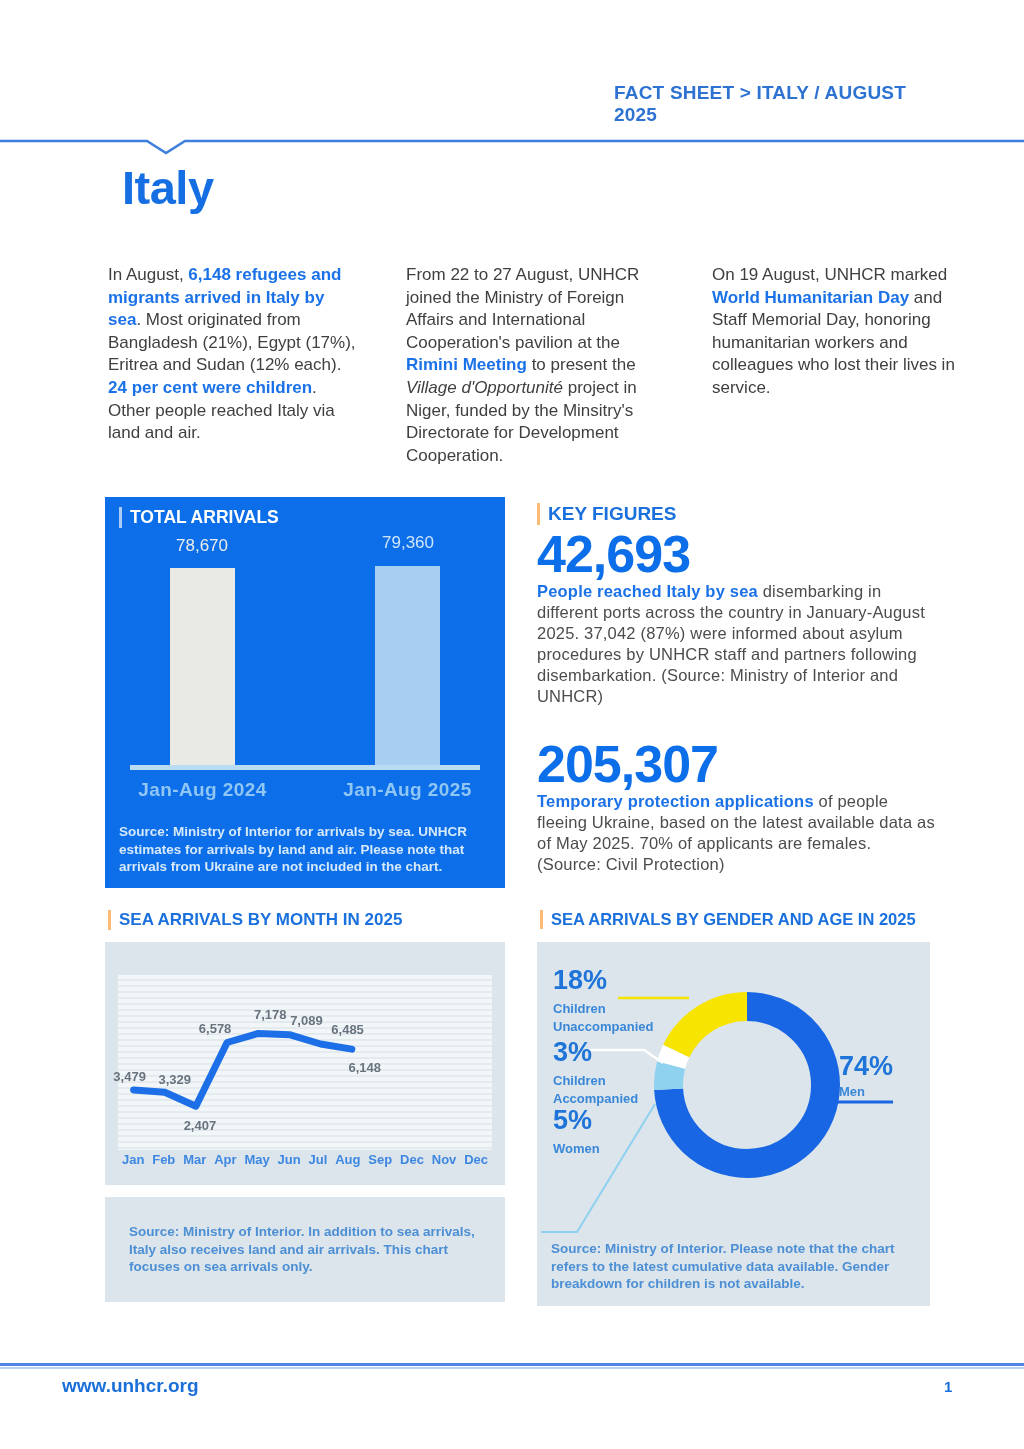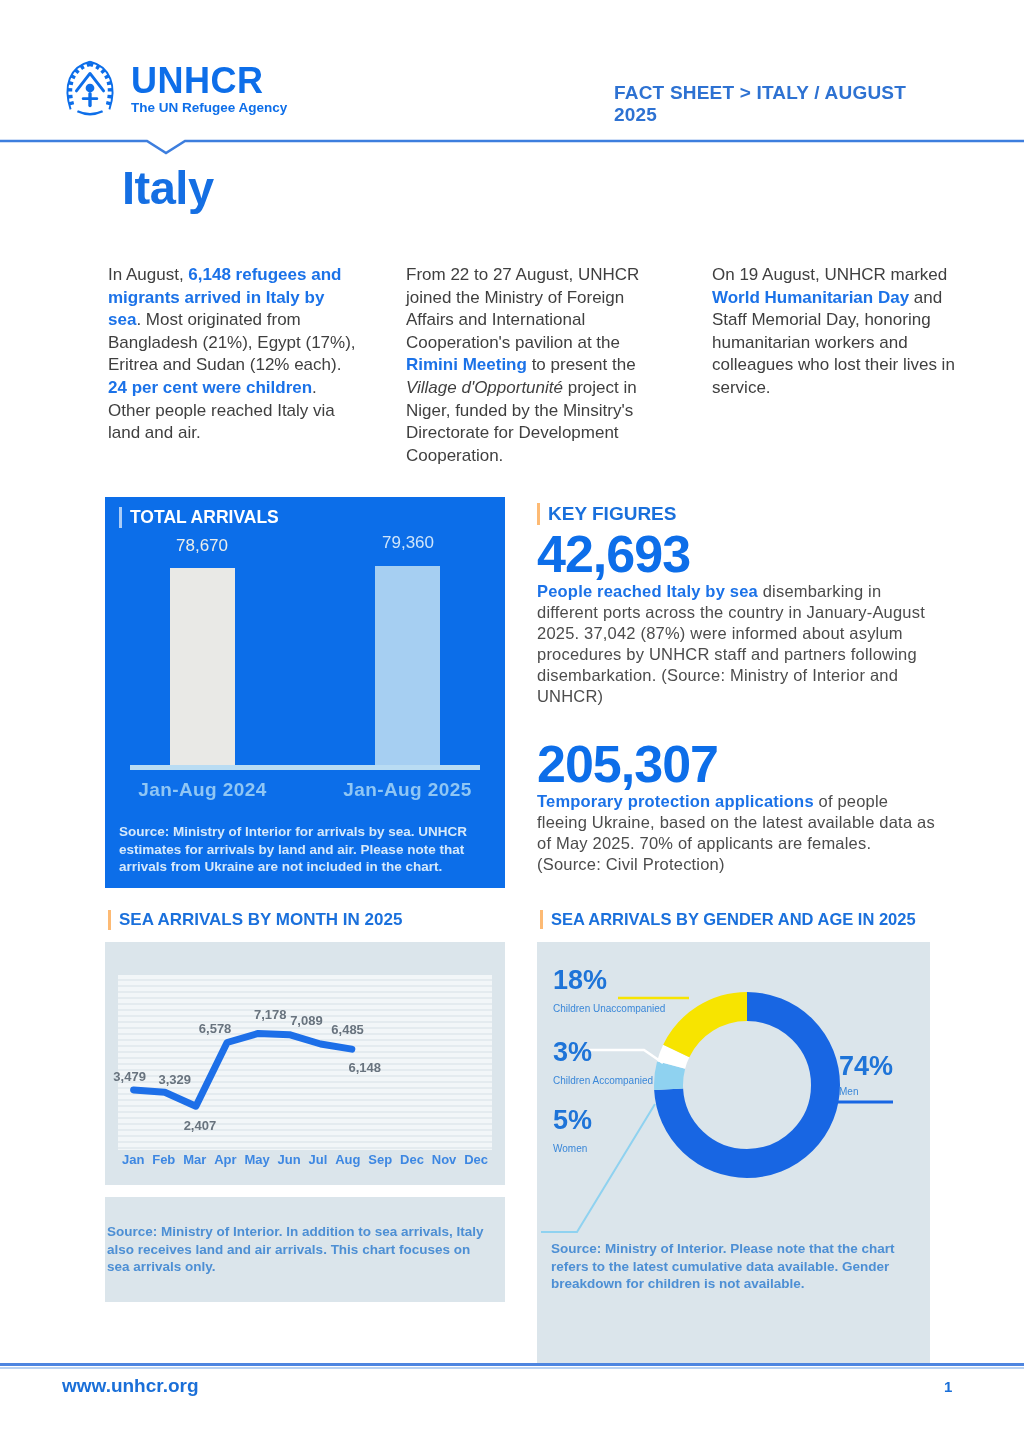--- a/index.html
+++ b/index.html
@@ -54,63 +54,44 @@
   .lc-title { position: absolute; left: 108px; top: 910px; font-size: 17px; }
   .lc-box { position: absolute; left: 105px; top: 942px; width: 400px; height: 243px; background: #dbe5eb; }
   .lc-plot { position: absolute; left: 13px; top: 33px; width: 374px; height: 175px;
     background: repeating-linear-gradient(180deg, #f2f6f8 0 4px, #e4ebef 4px 6px); }
   .lc-plot svg { overflow: visible; display: block; }
   .lc-label { font-size: 13px; font-weight: 600; fill: #68737e; }
   .lc-months { position: absolute; left: 13px; top: 210px; width: 374px; display: flex; justify-content: space-around; }
   .lc-months span { font-size: 13px; font-weight: 700; color: #3d87e2; }
   .lc-source { position: absolute; left: 105px; top: 1197px; width: 400px; height: 105px; background: #dbe5eb; display: flex; align-items: center; }
   .lc-source p, .dc-source { margin: 0; font-size: 13.5px; font-weight: 700; line-height: 17.5px; color: #4d8fd4; }
-  .lc-source p { padding: 0 18px 0 2px; }
+  .lc-source p { padding: 0 18px 0 24px; }
   
   .dc-title { position: absolute; left: 540px; top: 910px; font-size: 16.5px; }
-  .dc-box { position: absolute; left: 537px; top: 942px; width: 393px; height: 424px; background: #dbe5eb; }
+  .dc-box { position: absolute; left: 537px; top: 942px; width: 393px; height: 364px; background: #dbe5eb; }
   .dc-leaders { position: absolute; left: 0; top: 0; width: 393px; height: 360px; pointer-events: none; }
   .dc-donut { position: absolute; left: 117px; top: 50px; width: 186px; height: 186px; }
   .dc-pct { position: absolute; font-size: 27px; font-weight: 800; color: #1e74d8; line-height: 28px; }
-  .dc-sub { position: absolute; width: 118px; font-size: 10px; font-weight: 400; color: #3a87d8; line-height: 17.5px; }
+  .dc-sub { position: absolute; width: 118px; font-size: 13px; font-weight: 700; color: #3a87d8; line-height: 17.5px; }
   .pct-unacc { left: 16px; top: 24px; }  .sub-unacc { left: 16px; top: 58px; }
   .pct-acc   { left: 16px; top: 96px; }  .sub-acc   { left: 16px; top: 130px; }
   .pct-women { left: 16px; top: 164px; } .sub-women { left: 16px; top: 198px; }
   .pct-men   { left: 302px; top: 110px; } .sub-men  { left: 302px; top: 141px; }
   .dc-source { position: absolute; left: 14px; top: 298px; width: 366px; }
   
   .footer-rule  { position: absolute; left: 0; top: 1363px; width: 1024px; height: 3px; background: #4d85e0; }
   .footer-rule2 { position: absolute; left: 0; top: 1367px; width: 1024px; height: 2px; background: #b9d2f2; }
   .footer-url { position: absolute; left: 62px; top: 1375px; font-size: 19px; font-weight: 700; color: #1a6fd8; text-decoration: none; }
   .page-number { position: absolute; left: 944px; top: 1378px; font-size: 15px; font-weight: 700; color: #1a6fd8; }
 </style>
 </head>
 <body>
 
 <div class="page">
 
-  <div class="logo">
-    <svg width="64" height="60" viewBox="0 0 66 60">
-      <g fill="none" stroke="#0d6ee9">
-        <path d="M33 3 C 12 8, 5 28, 13 52" stroke-width="2"></path>
-        <path d="M33 5 C 14 10, 8 28, 15 50" stroke-width="5" stroke-dasharray="3.5 3.5"></path>
-        <path d="M33 3 C 54 8, 61 28, 53 52" stroke-width="2"></path>
-        <path d="M33 5 C 52 10, 58 28, 51 50" stroke-width="5" stroke-dasharray="3.5 3.5"></path>
-        <path d="M20 54 Q33 60 46 54" stroke-width="2.5"></path>
-        <path d="M19 33 L33 15 L47 33" stroke-width="3" stroke-linecap="round" stroke-linejoin="round"></path>
-        <path d="M33 36 L33 48" stroke-width="3.5" stroke-linecap="round"></path>
-        <path d="M26 41 L40 41" stroke-width="3" stroke-linecap="round"></path>
-      </g>
-      <circle cx="33" cy="30" r="4.5" fill="#0d6ee9"></circle>
-    </svg>
-    <div>
-      <div class="logo-name">UNHCR</div>
-      <div class="logo-tag">The UN Refugee Agency</div>
-    </div>
-  </div>
   <div class="fact-label">FACT SHEET &gt; ITALY / AUGUST 2025</div>
   <svg class="header-rule" viewBox="0 0 1024 20">
     <polyline points="0,3 147,3 166,15 185,3 1024,3" fill="none" stroke="#3d7ede" stroke-width="2.6"></polyline>
   </svg>
 
   <h1 class="doc-title">Italy</h1>
 
   <div class="intro">
     <p class="col1"><span>In August, </span><span class="rich-b">6,148 refugees and migrants arrived in Italy by sea</span><span>. Most originated from Bangladesh (21%), Egypt (17%), Eritrea and Sudan (12% each). </span><span class="rich-b">24 per cent were children</span><span>. Other people reached Italy via land and air.</span></p>
     <p class="col2"><span>From 22 to 27 August, UNHCR joined the Ministry of Foreign Affairs and International Cooperation's pavilion at the </span><span class="rich-b">Rimini Meeting</span><span> to present the </span><span class="rich-i">Village d'Opportunité</span><span> project in Niger, funded by the Minsitry's Directorate for Development Cooperation.</span></p>

